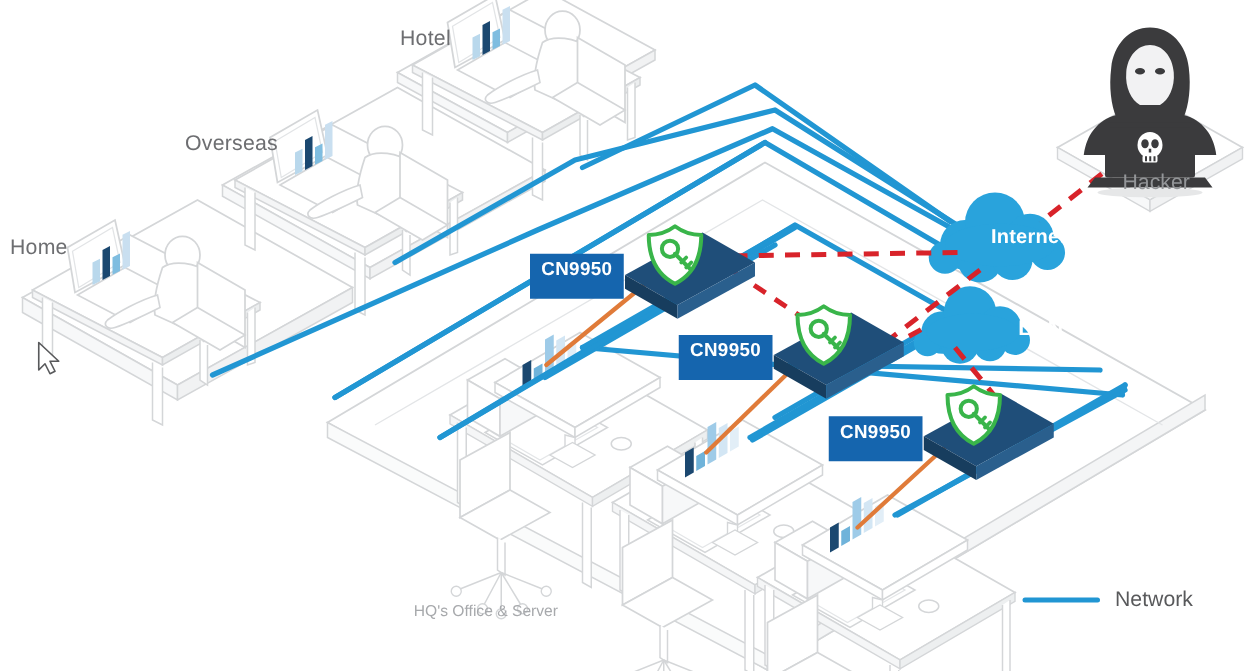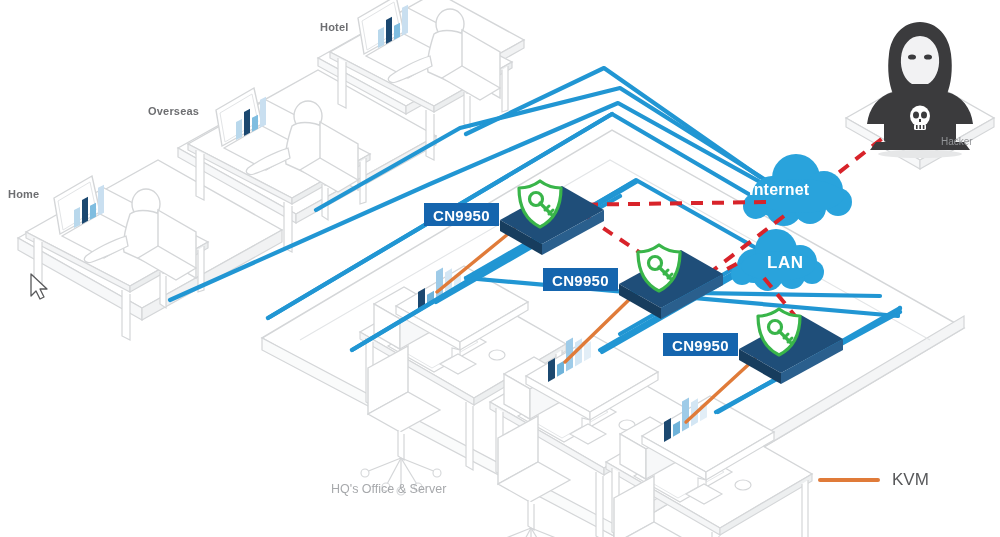--- a/index.html
+++ b/index.html
@@ -3,42 +3,41 @@
 <meta charset="utf-8">
 <style>
   html,body{margin:0;padding:0;background:#ffffff;}
   body{width:1000px;height:537px;overflow:hidden;
        font-family:"Liberation Sans","DejaVu Sans",sans-serif;}
   #stage{position:relative;width:1000px;height:537px;background:#ffffff;}
   #stage svg.layer{position:absolute;left:0;top:0;width:1000px;height:537px;}
 
   
   .loc-label{
-    position:absolute;color:#6d6e71;font-size:11px;letter-spacing:.2px;
+    position:absolute;color:#6d6e71;font-size:17px;letter-spacing:.2px;
     white-space:nowrap;
-    font-weight:bold;
   }
   .hq-label{
     position:absolute;color:#a7a9ac;font-size:12.5px;white-space:nowrap;
   }
   .hacker-label{
-    position:absolute;color:#939598;font-size:10px;white-space:nowrap;margin-left:43px;
+    position:absolute;color:#939598;font-size:17px;white-space:nowrap;
   }
 
   
   .dev-tag{
     position:absolute;background:#1565ae;color:#ffffff;
     font-size:15px;font-weight:bold;letter-spacing:.3px;
-    padding:5px 9px 3px 9px;line-height:1;white-space:nowrap;
+    padding:5px 9px 16px 9px;line-height:1;white-space:nowrap;
   }
 
   
   .cloud-text{
     position:absolute;color:#ffffff;font-weight:bold;white-space:nowrap;
-    text-align:left;
+    text-align:right;
   }
   .cloud-text.internet{font-size:16px;letter-spacing:.2px;}
   .cloud-text.lan{font-size:17px;letter-spacing:.5px;}
 
   
   #legend{position:absolute;left:818px;top:466px;}
   .lg-row{display:flex;align-items:center;height:28px;}
   .lg-swatch{width:62px;height:4px;border-radius:2px;margin-right:12px;}
   .lg-text{color:#58595b;font-size:17px;}
 </style>
@@ -400,18 +399,18 @@
 
   <div class="cloud-text internet" style="left:749px;top:181px;width:104px;">Internet</div>
   <div class="cloud-text lan" style="left:767px;top:253px;width:84px;">LAN</div>
 
   <div class="dev-tag" style="left:424px;top:203px;">CN9950</div>
   <div class="dev-tag" style="left:543px;top:268px;">CN9950</div>
   <div class="dev-tag" style="left:663px;top:333px;">CN9950</div>
 
   <div id="legend">
     <div class="lg-row">
-      <div class="lg-swatch" style="background:#e07b39;"></div>
-      <div class="lg-text">KVM</div>
+      <div class="lg-swatch" style="background:#2196d3;"></div>
+      <div class="lg-text">Network</div>
     </div>
   </div>
 
 </div>
 
 </body></html>

